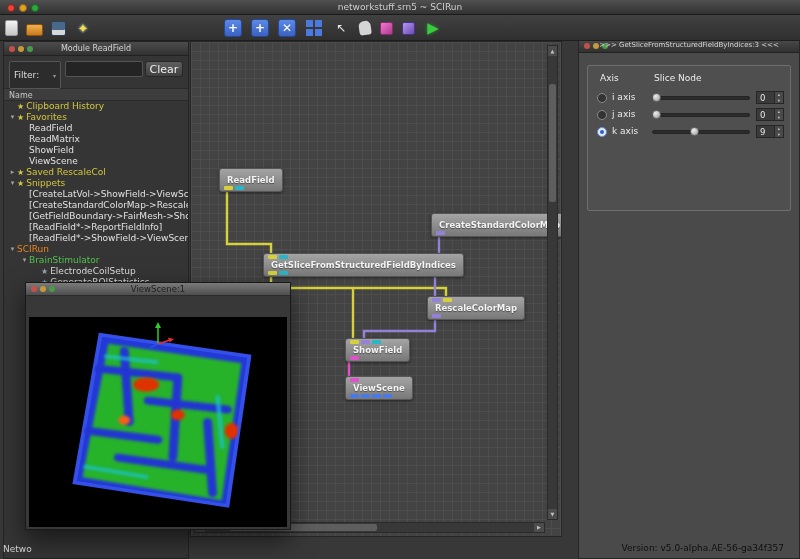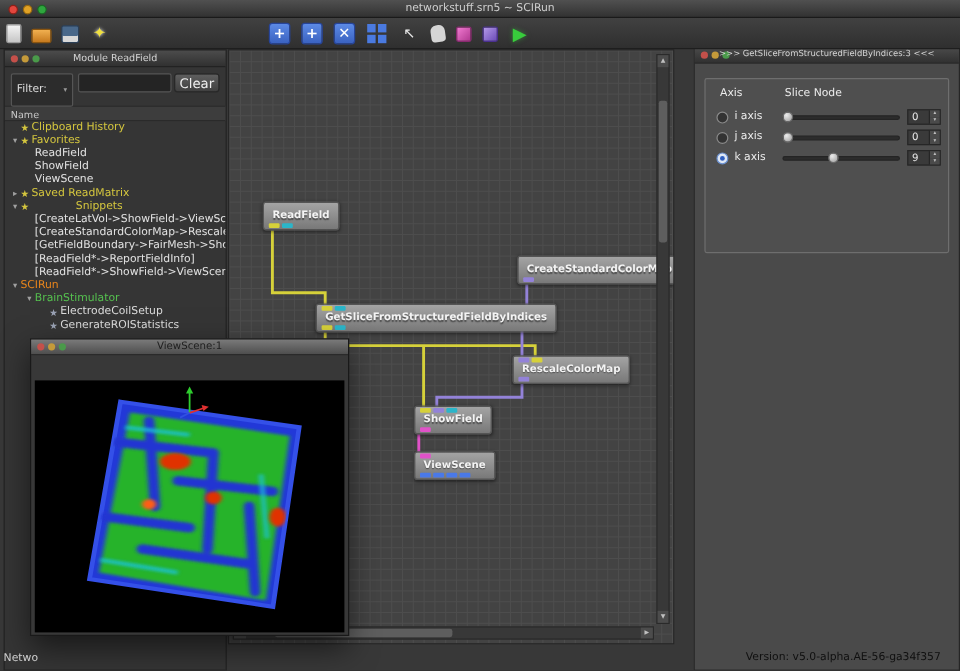--- a/index.html
+++ b/index.html
@@ -211,35 +211,39 @@
           <span class="caret" style="color: rgb(160, 160, 160);">▾</span>
           <span class="star" style="color: rgb(212, 198, 62);">★</span>
           <span style="color: rgb(212, 198, 62);">Favorites</span>
         </div>
         <div class="tree-row" style="padding-left: 16px;">
           <span class="caret" style="color: rgb(160, 160, 160);"></span>
           <span style="color: rgb(226, 226, 226);">ReadField</span>
         </div>
         <div class="tree-row" style="padding-left: 16px;">
           <span class="caret" style="color: rgb(160, 160, 160);"></span>
+          <span style="color: rgb(226, 226, 226);">ReadMatrix</span>
+        </div>
+        <div class="tree-row" style="padding-left: 16px;">
+          <span class="caret" style="color: rgb(160, 160, 160);"></span>
           <span style="color: rgb(226, 226, 226);">ShowField</span>
         </div>
         <div class="tree-row" style="padding-left: 16px;">
           <span class="caret" style="color: rgb(160, 160, 160);"></span>
           <span style="color: rgb(226, 226, 226);">ViewScene</span>
         </div>
         <div class="tree-row" style="padding-left: 4px;">
           <span class="caret" style="color: rgb(160, 160, 160);">▸</span>
           <span class="star" style="color: rgb(212, 198, 62);">★</span>
-          <span style="color: rgb(212, 198, 62);">Saved ReadMatrix</span>
+          <span style="color: rgb(212, 198, 62);">Saved RescaleCol</span>
         </div>
         <div class="tree-row" style="padding-left: 4px;">
           <span class="caret" style="color: rgb(160, 160, 160);">▾</span>
           <span class="star" style="color: rgb(212, 198, 62);">★</span>
-          <span style="color: rgb(212, 198, 62); margin-left: 37px;">Snippets</span>
+          <span style="color: rgb(212, 198, 62);">Snippets</span>
         </div>
         <div class="tree-row" style="padding-left: 16px;">
           <span class="caret" style="color: rgb(160, 160, 160);"></span>
           <span style="color: rgb(226, 226, 226);">[CreateLatVol-&gt;ShowField-&gt;ViewScene]</span>
         </div>
         <div class="tree-row" style="padding-left: 16px;">
           <span class="caret" style="color: rgb(160, 160, 160);"></span>
           <span style="color: rgb(226, 226, 226);">[CreateStandardColorMap-&gt;RescaleCol</span>
         </div>
         <div class="tree-row" style="padding-left: 16px;">

